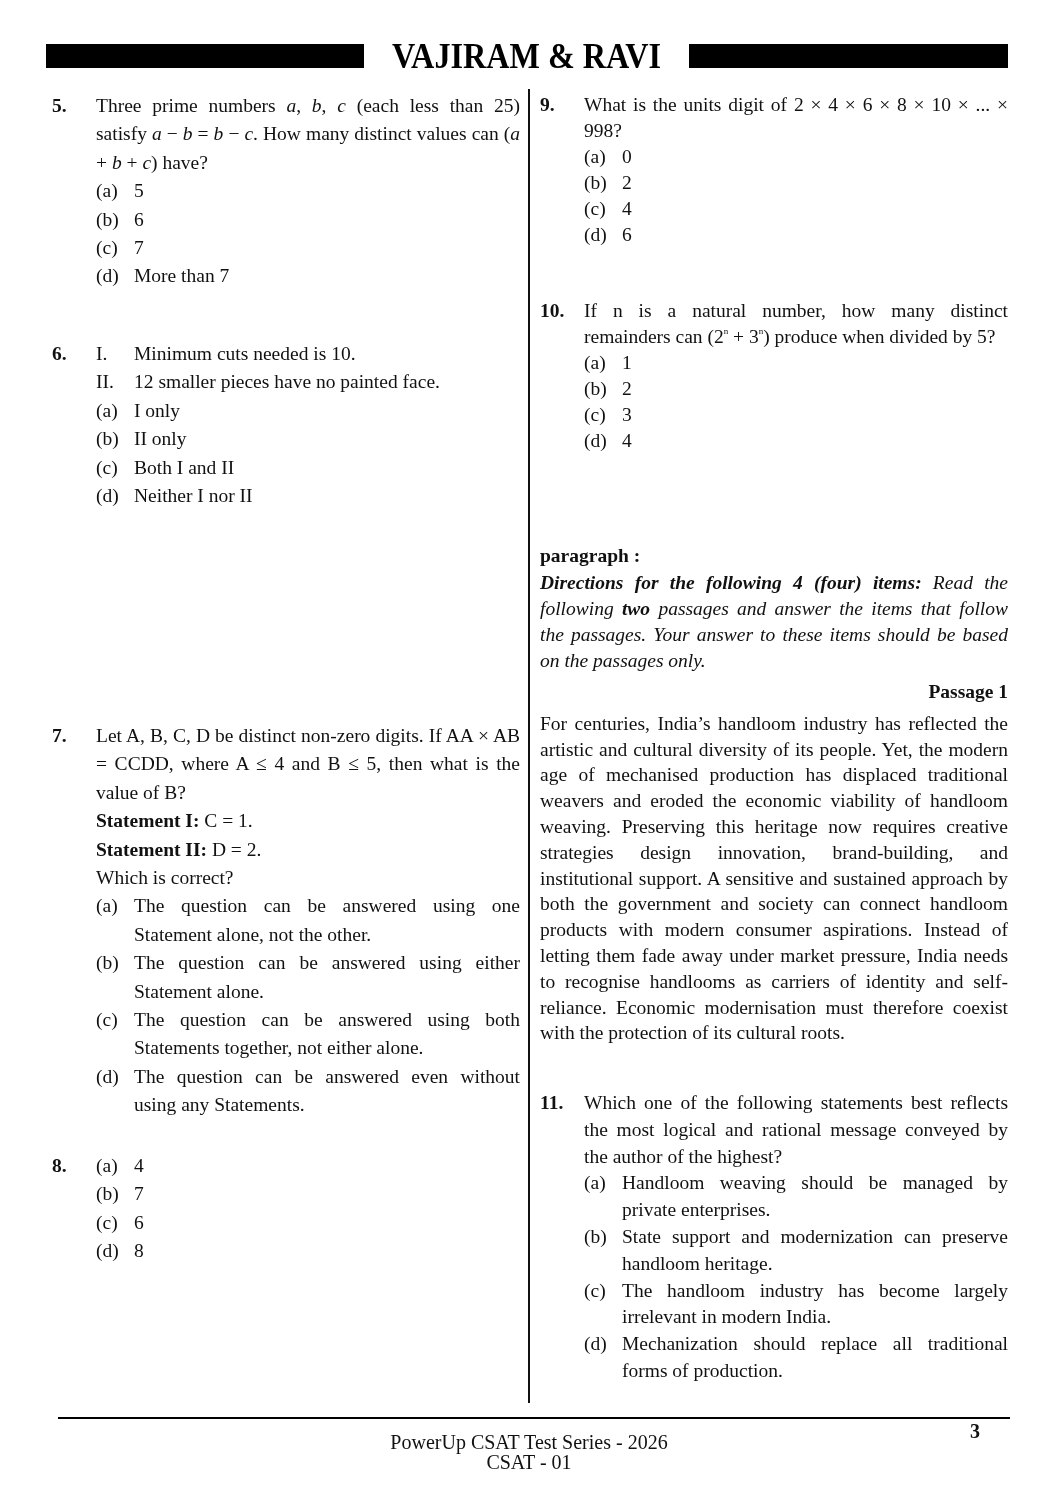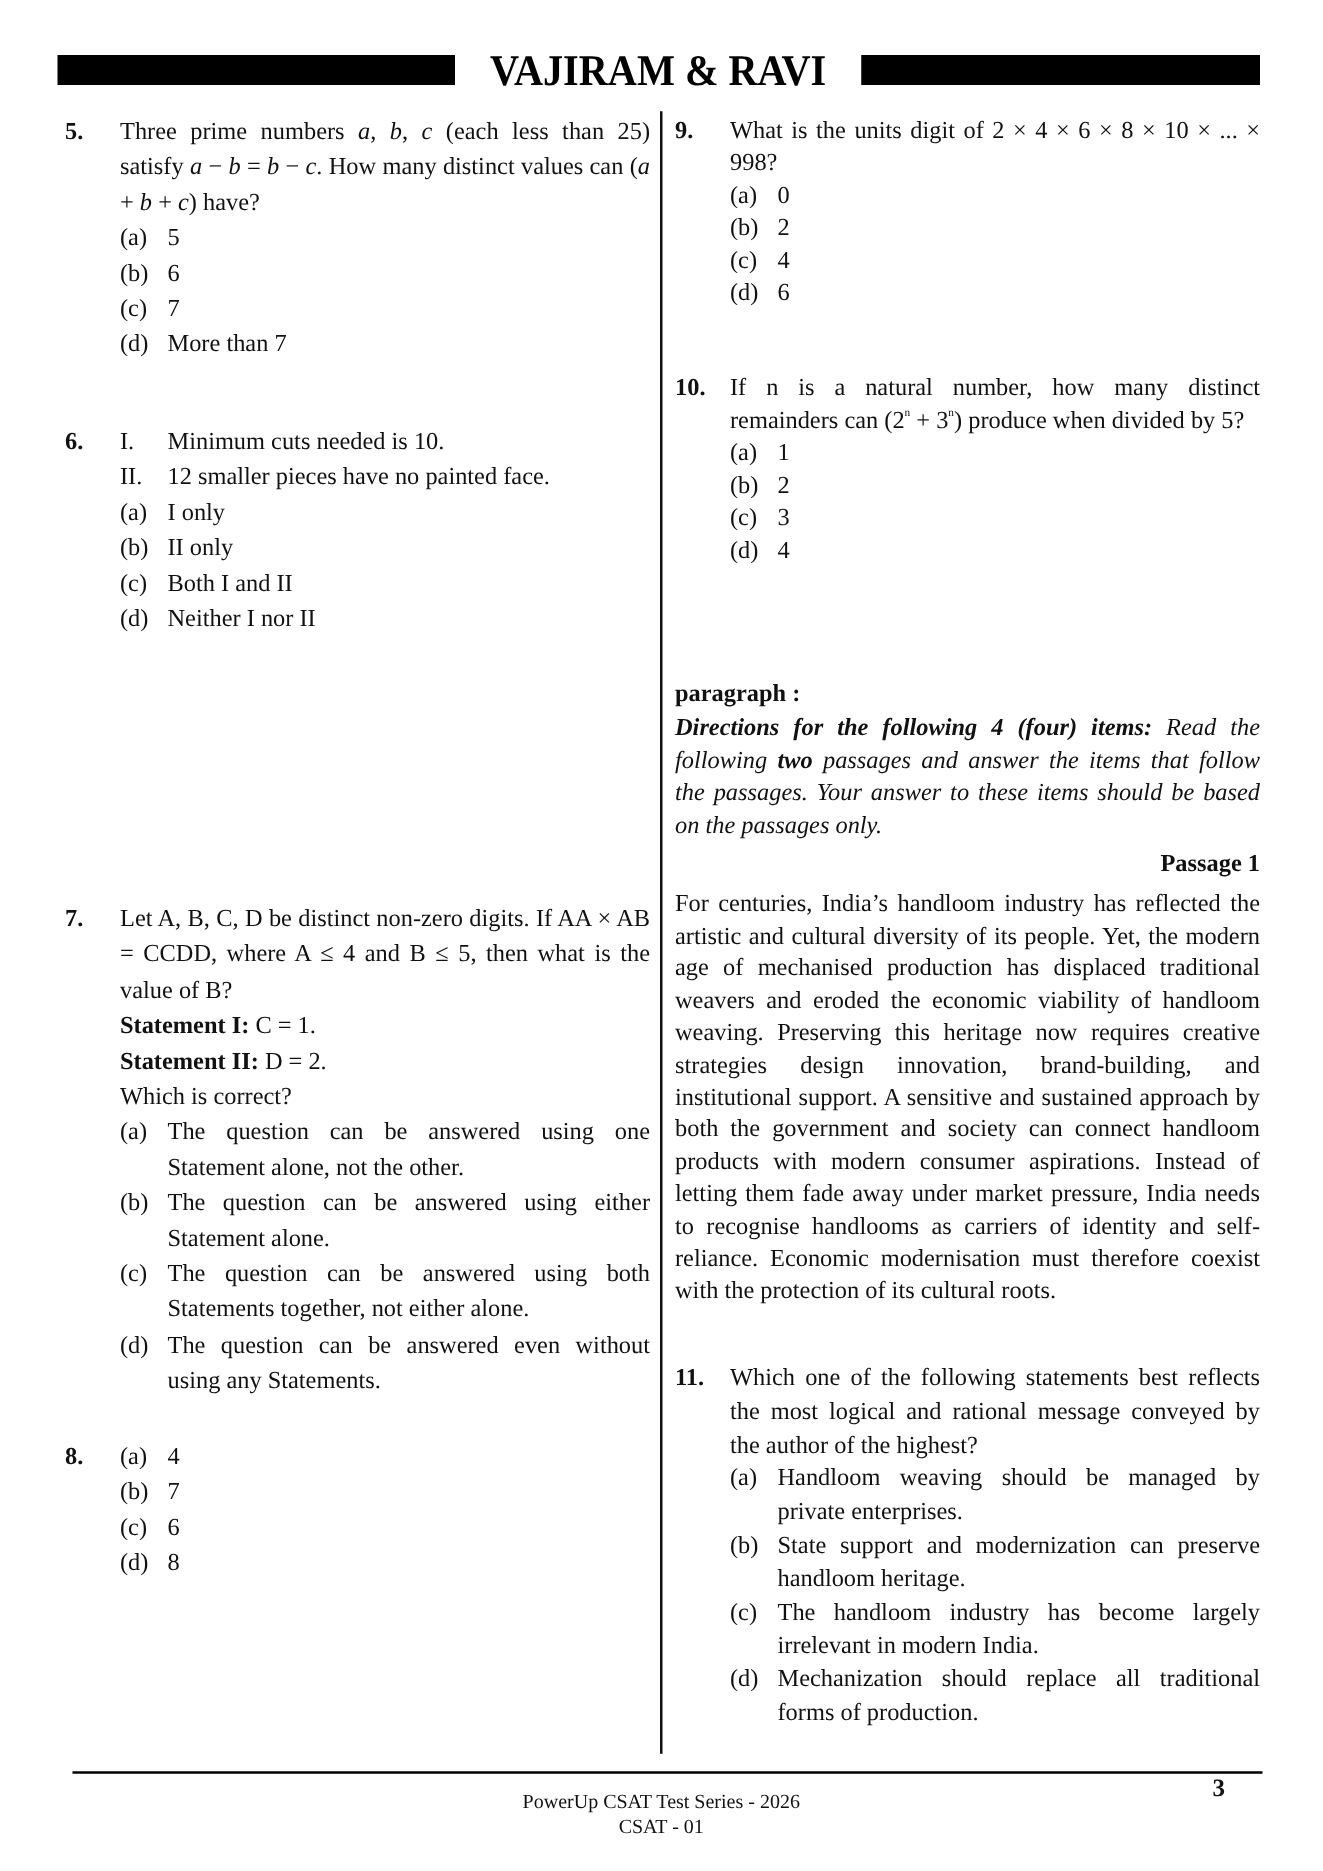--- a/index.html
+++ b/index.html
@@ -39,21 +39,21 @@
 
   .right-q .qbody { }
   .rq-opts { line-height: 26px; }
 
   .para-label { font-weight: bold; font-size: 19.5px; }
   .directions { font-style: italic; text-align: justify; line-height: 26px; }
   .passage-title { font-weight: bold; margin-top: 4px; text-align: right; }
   .passage { text-align: justify; line-height: 25.8px; }
 
   .footer-line { position: absolute; left: 58px; top: 1417px; width: 952px; height: 2px; background: #000; }
-  .footer-text { position: absolute; left: 0; width: 1058px; text-align: center; font-size: 16px; line-height: 20px; top: 1432px; }
+  .footer-text { position: absolute; left: 0; width: 1058px; text-align: center; font-size: 20px; line-height: 20px; top: 1432px; }
   .page-num { position: absolute; left: 970px; top: 1420px; font-weight: bold; font-size: 20px; }
 </style>
 </head>
 <body>
 
 <div class="hdr">
   <div class="hdr-bar-l"></div>
   <div class="hdr-title">VAJIRAM &amp; RAVI</div>
   <div class="hdr-bar-r"></div>
 </div>

